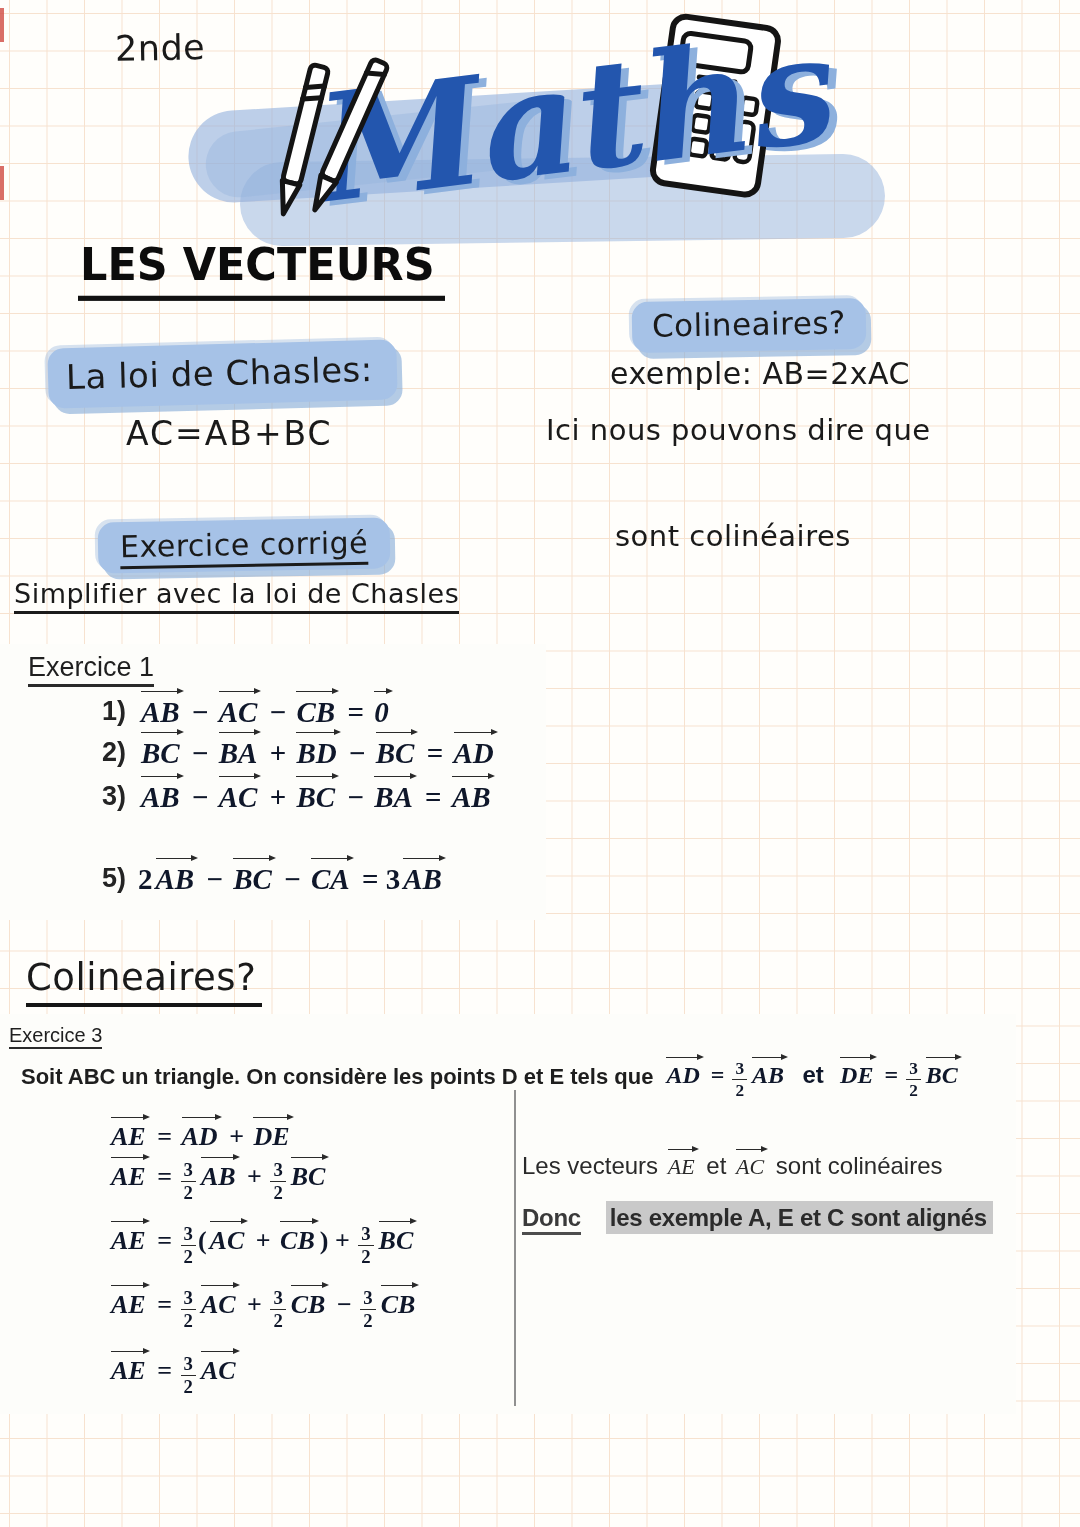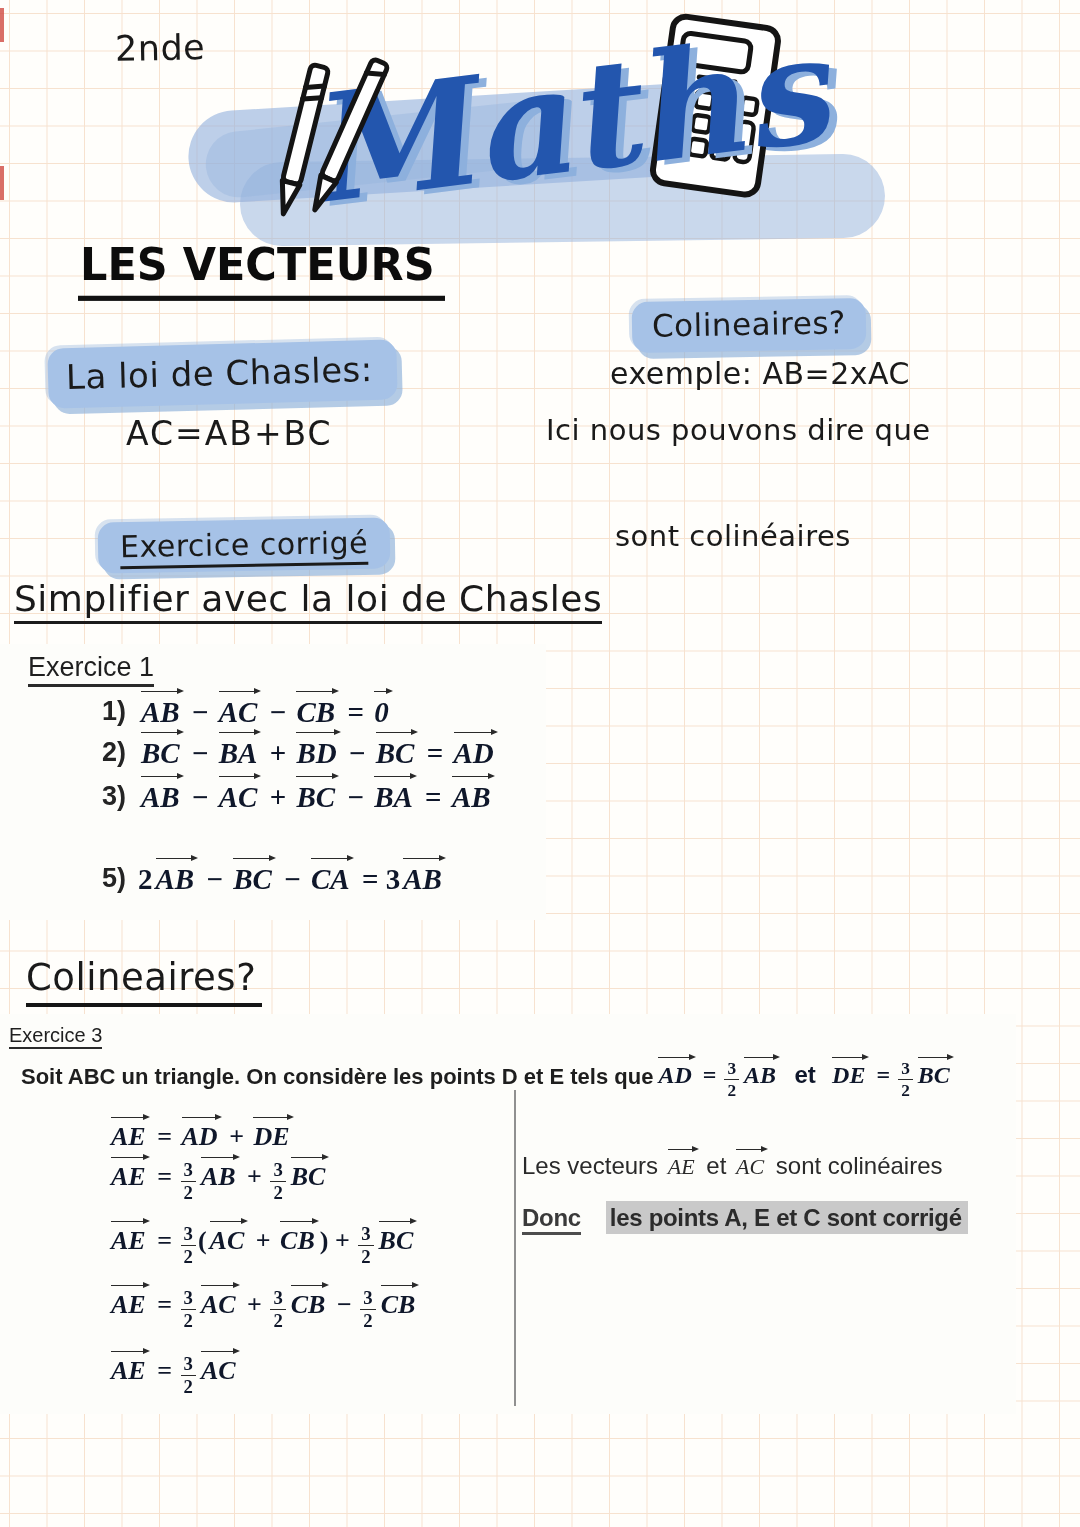--- a/index.html
+++ b/index.html
@@ -36,21 +36,21 @@
     box-shadow:5px 6px 0 rgba(140,175,217,.65),-3px -3px 0 rgba(140,175,217,.35);}
   .chasles-h{left:48px;top:344px;padding:9px 24px 11px 18px;font-size:34px;transform:rotate(-1.5deg);}
   .colin-h{left:632px;top:300px;padding:6px 20px 9px;font-size:31px;transform:rotate(-1deg);}
   .exo-h{left:98px;top:520px;padding:7px 22px 9px;font-size:30px;transform:rotate(-1deg);}
 
   .chasles-f{left:126px;top:414px;font-size:33px;letter-spacing:2px;}
   .colin-l1{left:610px;top:356px;font-size:30px;}
   .colin-l2{left:546px;top:413px;font-size:29px;}
   .colin-l3{left:578px;top:466px;font-size:29px;}
   .colin-l4{left:615px;top:519px;font-size:29px;}
-  .simplifier{left:14px;top:578px;font-size:36px;}
+  .simplifier{left:14px;top:578px;font-size:27px;}
 
   
   .whitebox{position:absolute;background:#fdfdfa;}
   .ex1box{left:0;top:644px;width:546px;height:276px;}
   .ex3box{left:0;top:1014px;width:1016px;height:400px;}
   .ex-title{position:absolute;font-family:"Liberation Sans",sans-serif;font-weight:normal;color:#1f1f1f;
     border-bottom:3px solid #2a2a2a;white-space:nowrap;}
   .ex1-title{left:28px;top:8px;font-size:27px;padding-bottom:1px;}
   .ex3-title{left:9px;top:10px;font-size:20px;border-bottom-width:2.5px;}
 
@@ -67,21 +67,21 @@
   .bs{font-family:"Liberation Sans",sans-serif;font-weight:bold;font-style:normal;}
 
   .eqrow{position:absolute;white-space:nowrap;left:102px;}
   .eqlabel{font-family:"Liberation Sans",sans-serif;font-weight:bold;font-size:27px;color:#242424;
     margin-right:12px;vertical-align:2px;}
   .ex1box .eq{font-size:29px;font-weight:bold;}
 
   .colin2{left:26px;top:956px;font-size:37px;border-bottom:4px solid #151515;padding:0 6px 4px 0;}
 
   .statement{position:absolute;left:21px;top:40px;display:flex;align-items:center;white-space:nowrap;}
-  .stmt-text{font-family:"Liberation Sans",sans-serif;font-weight:bold;font-size:22px;color:#1e1e1e;margin-right:2px;}
+  .stmt-text{font-family:"Liberation Sans",sans-serif;font-weight:bold;font-size:22px;color:#1e1e1e;margin-right:10px;}
   .stmt-math{font-size:24px;font-weight:bold;}
   .divider{position:absolute;left:514px;top:76px;width:2px;height:316px;background:#909090;}
   .deriv{position:absolute;left:108px;}
   .deriv .eq{font-size:26px;font-weight:bold;}
   .d0{top:100px;} .d1{top:140px;} .d2{top:204px;} .d3{top:268px;} .d4{top:334px;}
 
   .concl1{position:absolute;left:522px;top:132px;font-size:24px;color:#2a2a2a;}
   .concl1 .tok{font-family:"Liberation Sans",sans-serif;font-size:24px;}
   .concl1 .vec{font-size:22px;}
   .concl2{position:absolute;left:522px;top:190px;font-family:"Liberation Sans",sans-serif;
@@ -191,17 +191,17 @@
     <div class="divider"></div>
 
     <div class="deriv d0"><span class="eq"><span class="vec">AE</span><span class="tok"> = </span><span class="vec">AD</span><span class="tok"> + </span><span class="vec">DE</span></span></div>
     <div class="deriv d1"><span class="eq"><span class="vec">AE</span><span class="tok"> = </span><span class="frac"><span class="fnum">3</span><span class="fden">2</span></span><span class="vec">AB</span><span class="tok"> + </span><span class="frac"><span class="fnum">3</span><span class="fden">2</span></span><span class="vec">BC</span></span></div>
     <div class="deriv d2"><span class="eq"><span class="vec">AE</span><span class="tok"> = </span><span class="frac"><span class="fnum">3</span><span class="fden">2</span></span><span class="tok">(</span><span class="vec">AC</span><span class="tok"> + </span><span class="vec">CB</span><span class="tok">)</span><span class="tok"> + </span><span class="frac"><span class="fnum">3</span><span class="fden">2</span></span><span class="vec">BC</span></span></div>
     <div class="deriv d3"><span class="eq"><span class="vec">AE</span><span class="tok"> = </span><span class="frac"><span class="fnum">3</span><span class="fden">2</span></span><span class="vec">AC</span><span class="tok"> + </span><span class="frac"><span class="fnum">3</span><span class="fden">2</span></span><span class="vec">CB</span><span class="tok"> − </span><span class="frac"><span class="fnum">3</span><span class="fden">2</span></span><span class="vec">CB</span></span></div>
     <div class="deriv d4"><span class="eq"><span class="vec">AE</span><span class="tok"> = </span><span class="frac"><span class="fnum">3</span><span class="fden">2</span></span><span class="vec">AC</span></span></div>
 
     <div class="eq concl1"><span class="tok">Les vecteurs </span><span class="vec">AE</span><span class="tok"> et </span><span class="vec">AC</span><span class="tok"> sont colinéaires</span></div>
     <div class="concl2">
-      <span class="donc">Donc</span><span class="aligned">les points A, E et C sont corrigé</span>
+      <span class="donc">Donc</span><span class="aligned">les exemple A, E et C sont alignés</span>
     </div>
   </div>
 
 </div>
 
 </body></html>

